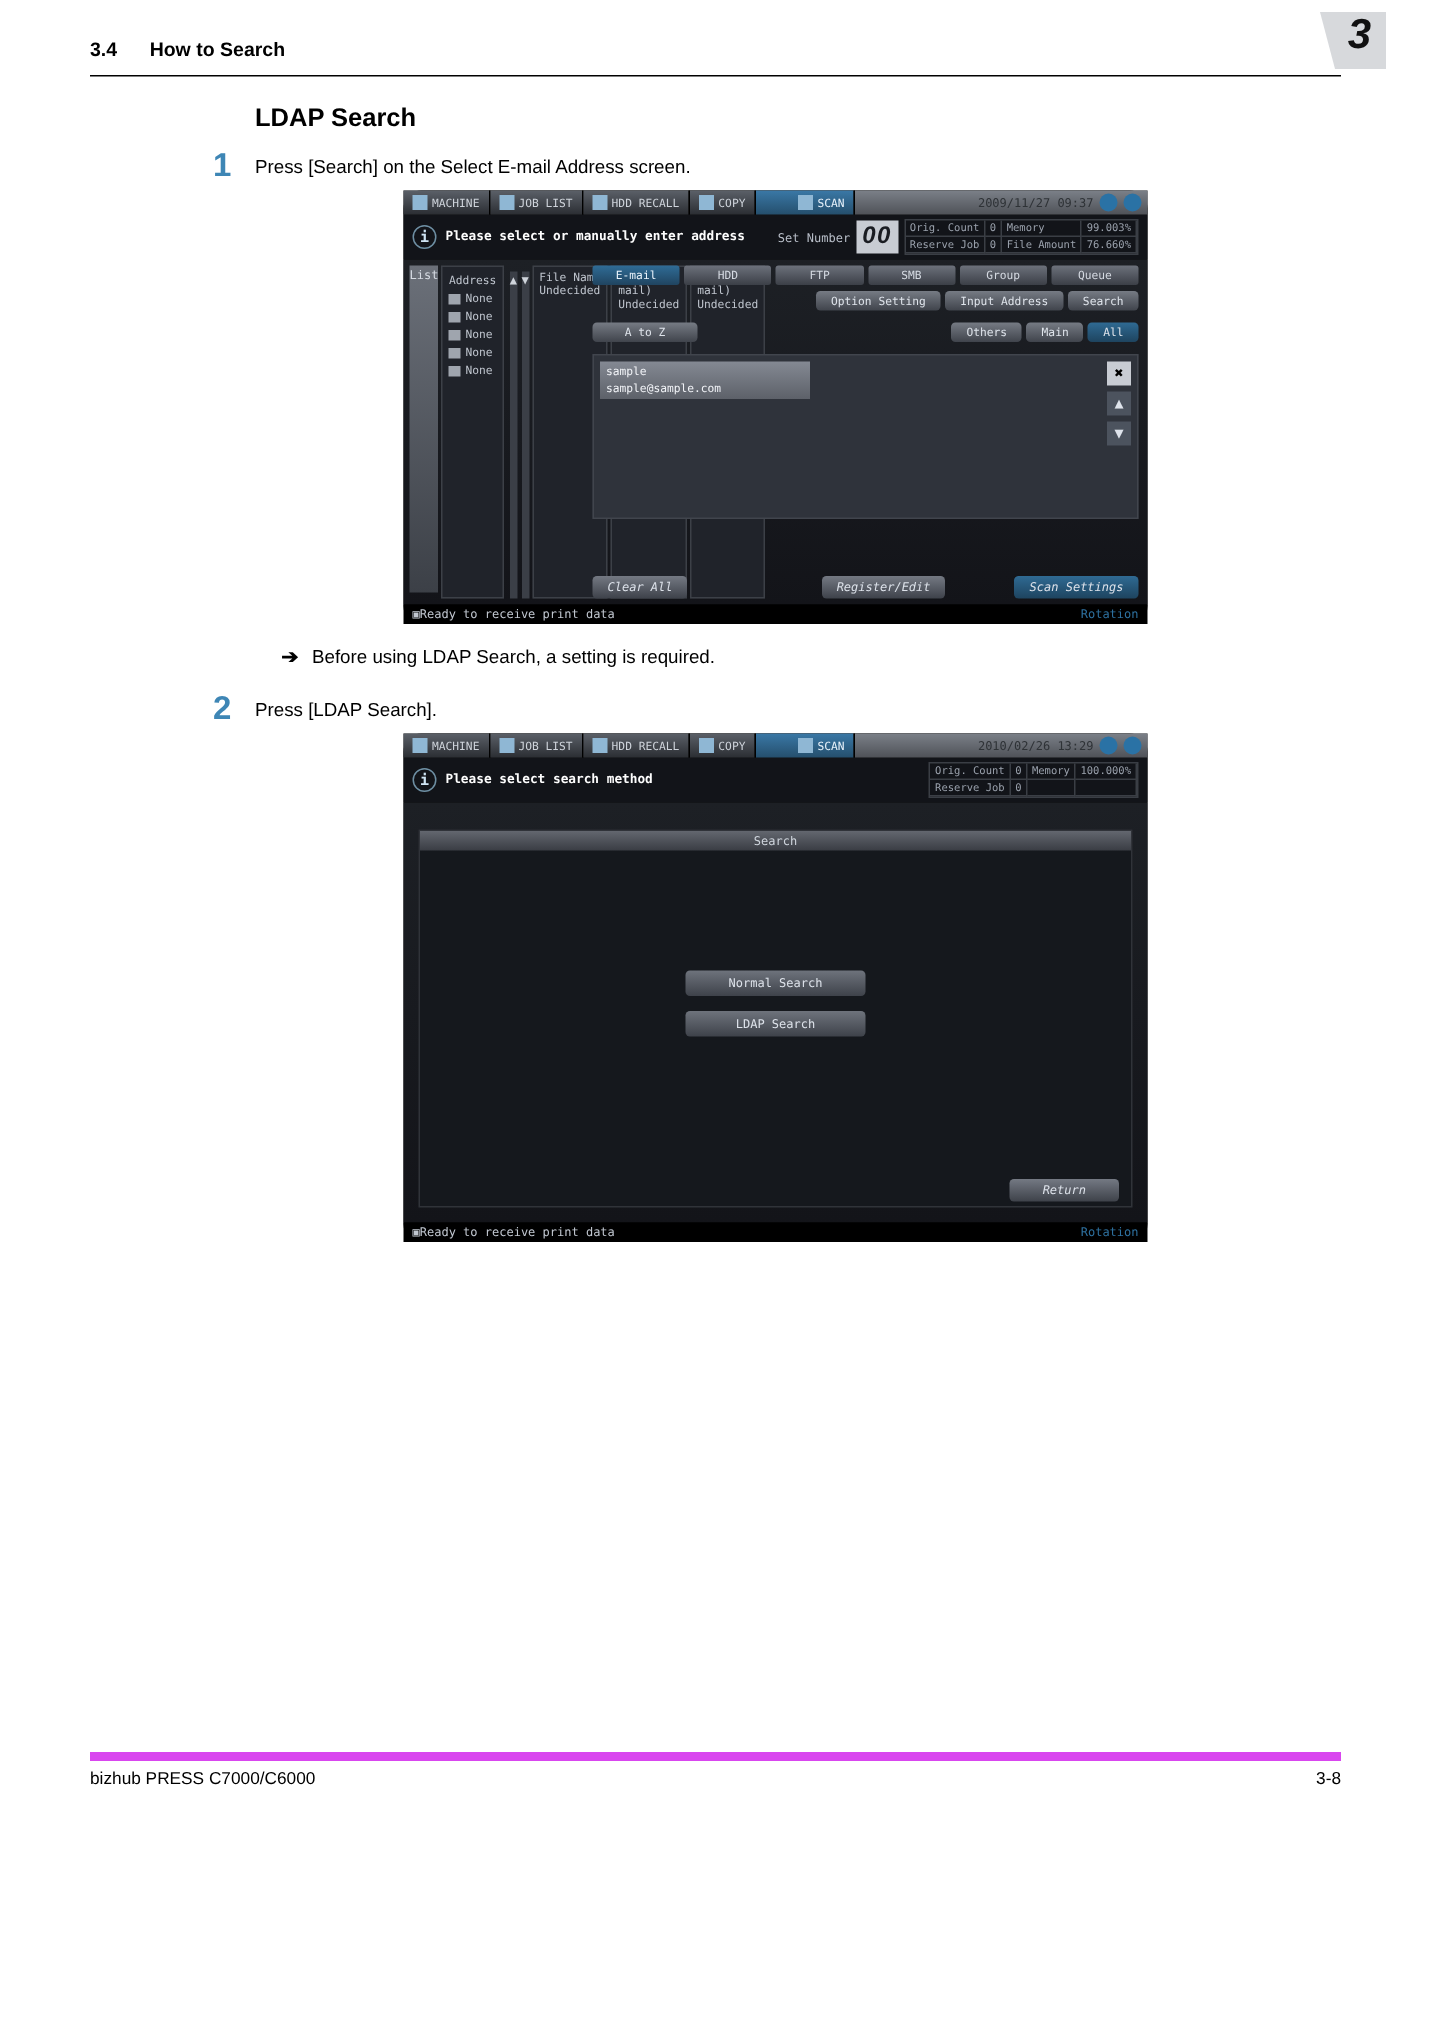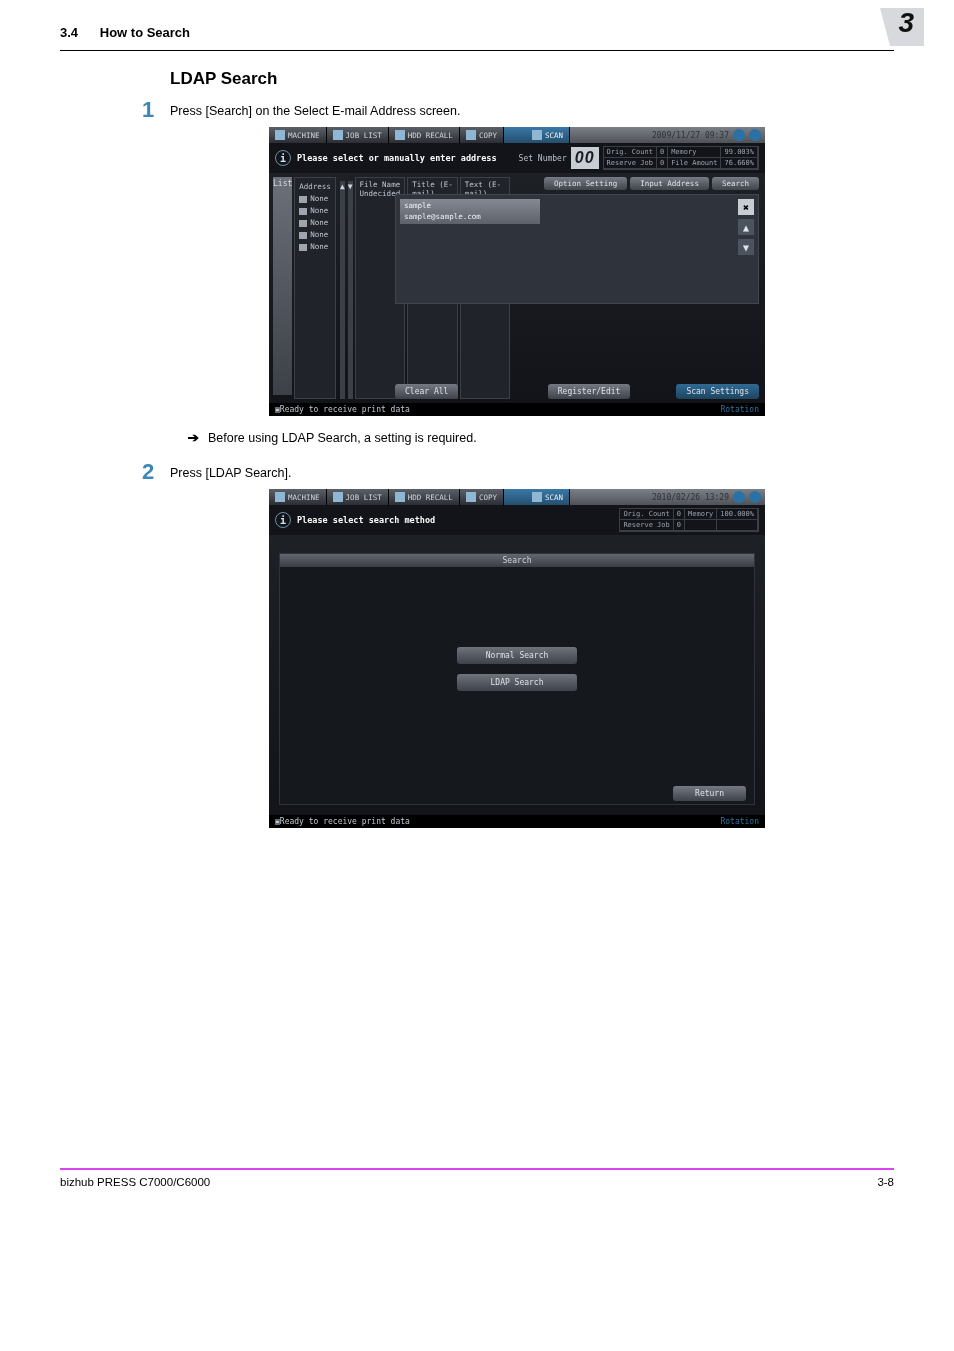--- a/index.html
+++ b/index.html
@@ -57,33 +57,33 @@
     .pill { flex:1; text-align:center; font-size:7.5px; padding:2px 0; background:linear-gradient(#6c717b,#3b3f47); color:#d5dae2; border-radius:2px; }
     .pill.sel { background:linear-gradient(#2f6c96,#204460); color:#e9f3fb; }
     .ent-row { display:flex; gap:3px; margin:4px 0;}
     .ent { background:linear-gradient(#767b84,#40444c); color:#dfe4eb; font-size:7.5px; padding:2px 10px; border-radius:3px; }
     .ent.wide { flex:0 0 70px; text-align:center; }
     .result-area { position:relative; background:#2f333b; height:110px; border:1px solid #41454d; }
     .result-card { position:absolute; left:4px; top:4px; width:140px; background:linear-gradient(#848993,#5d6169); padding:2px 4px; font-size:7.5px; line-height:1.4; color:#f1f3f7; }
     .side-btns { position:absolute; right:4px; top:4px; display:flex; flex-direction:column; gap:4px; }
     .side-btns span { width:16px; height:16px; background:#4c535e; display:flex; align-items:center; justify-content:center; color:#dfe4ec; font-size:10px; }
     .footer-btns { display:flex; align-items:center; gap:6px; margin-top:auto; padding-top:4px; }
-    .fbtn { background:linear-gradient(#747983,#3e424a); color:#dde2ea; font-size:8px; padding:3px 10px; border-radius:3px; }
+    .fbtn { background:linear-gradient(#747983,#3e424a); color:#dde2ea; font-size:8px; padding:3px 10px; border-radius:3px;font-style:italic; }
     .fbtn.blue { background:linear-gradient(#2f6a93,#1e445f); }
     .status-bar { background:#000; color:#c1c7d0; font-size:8px; padding:2px 6px; display:flex; }
     .status-bar .rot { margin-left:auto; color:#2e71a0; }
 
     
     .center-panel { background:#15181d; flex:1; margin:18px 10px 10px 10px; border:1px solid #303339; position:relative; min-height:238px; }
     .search-hdr { text-align:center; font-size:8px; color:#cfd5dd; background:linear-gradient(#63676f,#3a3d44); padding:2px 0; }
     .center-btns { position:absolute; left:50%; top:46%; transform:translate(-50%,-50%); display:flex; flex-direction:column; gap:10px; }
     .cbtn { width:120px; text-align:center; padding:4px 0; font-size:8px; background:linear-gradient(#6e737c,#3e424a); color:#dde2ea; border-radius:3px; }
 
     
-    .page-footer { display:flex; align-items:center; border-top:2px solid #d946ef; padding-top:6px; font-size:11.5px; margin-top:340px; }
+    .page-footer { display:flex; align-items:center; border-top:6px solid #d946ef; padding-top:6px; font-size:11.5px; margin-top:340px; }
     .page-footer .pn { margin-left:auto; }
   </style>
 </head>
 <body>
 
 <div class="page">
 
   <div class="hdr-row">
     <span class="hdr-left">
       <span>3.4</span>
@@ -188,24 +188,39 @@
               <div>Title (E-mail)</div>
               <div>Undecided</div>
             </div>
           <div class="kv-block">
               <div>Text (E-mail)</div>
               <div>Undecided</div>
             </div>
         </div>
 
         <div class="right-col">
+          <div class="pill-row">
+            <span class="pill sel">E-mail</span>
+            <span class="pill">HDD</span>
+            <span class="pill">FTP</span>
+            <span class="pill">SMB</span>
+            <span class="pill">Group</span>
+            <span class="pill">Queue</span>
+          </div>
           <div class="pill-row" style="justify-content:flex-end; gap:3px;">
             <span class="ent">Option Setting</span>
             <span class="ent">Input Address</span>
             <span class="ent">Search</span>
+          </div>
+          <div class="ent-row">
+            <span class="ent wide">A to Z</span>
+            <span style="flex:1"></span>
+            <span class="ent">Others</span>
+            <span class="ent">Main</span>
+            <span class="ent" style="background:linear-gradient(#2f6a93,#1e445f);">All</span>
           </div>
           <div class="result-area">
             <div class="result-card">
               <div>sample</div>
               <div>sample@sample.com</div>
             </div>
             <div class="side-btns">
               <span style="background:#c8ccd3; color:#000;">✖</span>
               <span>▲</span>
               <span>▼</span>

